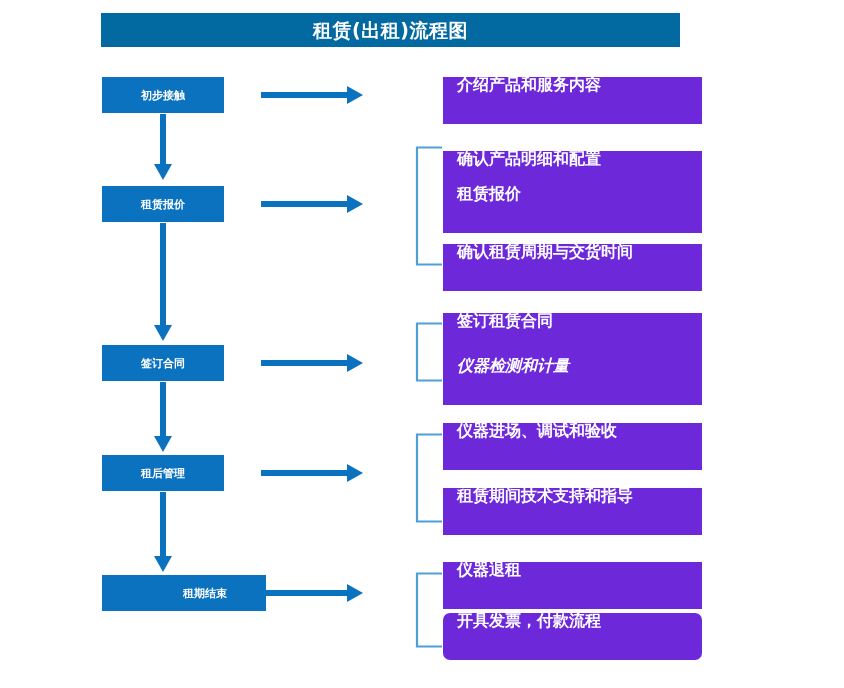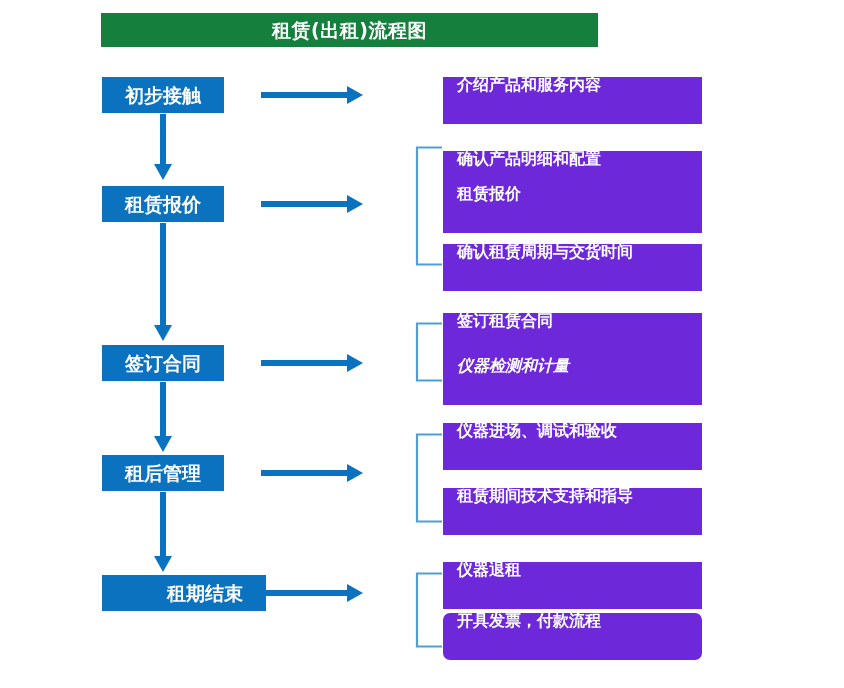--- a/index.html
+++ b/index.html
@@ -16,23 +16,23 @@
     height: 688px;
     background: #ffffff;
     overflow: hidden;
   }
 
   
   .title-bar {
     position: absolute;
     left: 101px;
     top: 13px;
-    width: 497px;
+    width: 579px;
     height: 34px;
-    background: #15803d;
+    background: #0369a1;
     display: flex;
     align-items: center;
     justify-content: center;
   }
   .title-bar .title-text {
     color: #ffffff;
     font-size: 19px;
     font-weight: bold;
     letter-spacing: 0.5px;
     line-height: 1;
@@ -43,21 +43,21 @@
     position: absolute;
     width: 122px;
     height: 36px;
     background: #0B72BF;
     display: flex;
     align-items: center;
     justify-content: center;
   }
   .stage-box .stage-text {
     color: #ffffff;
-    font-size: 19px;
+    font-size: 11px;
     font-weight: bold;
     line-height: 1;
   }
 
   
   .detail-box {
     position: absolute;
     left: 443px;
     width: 259px;
     height: 47px;

